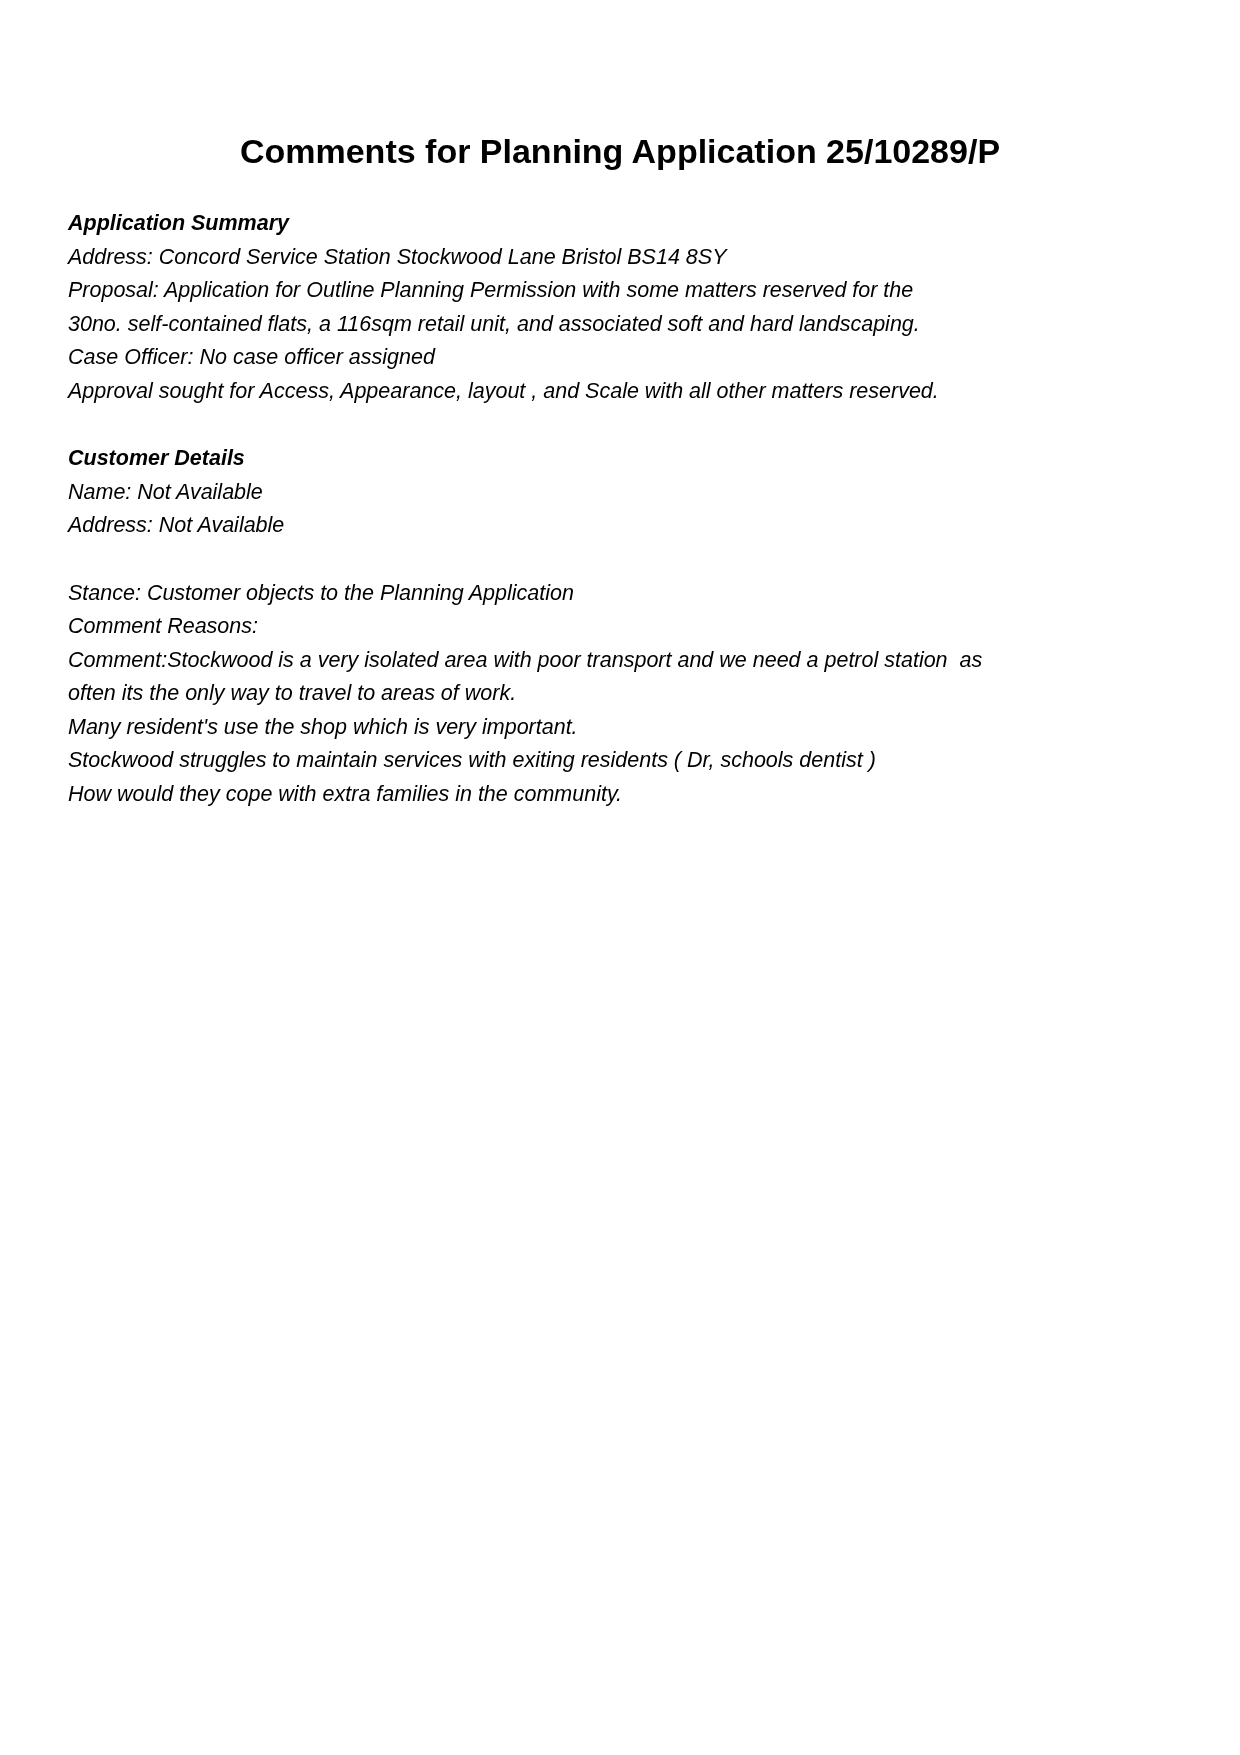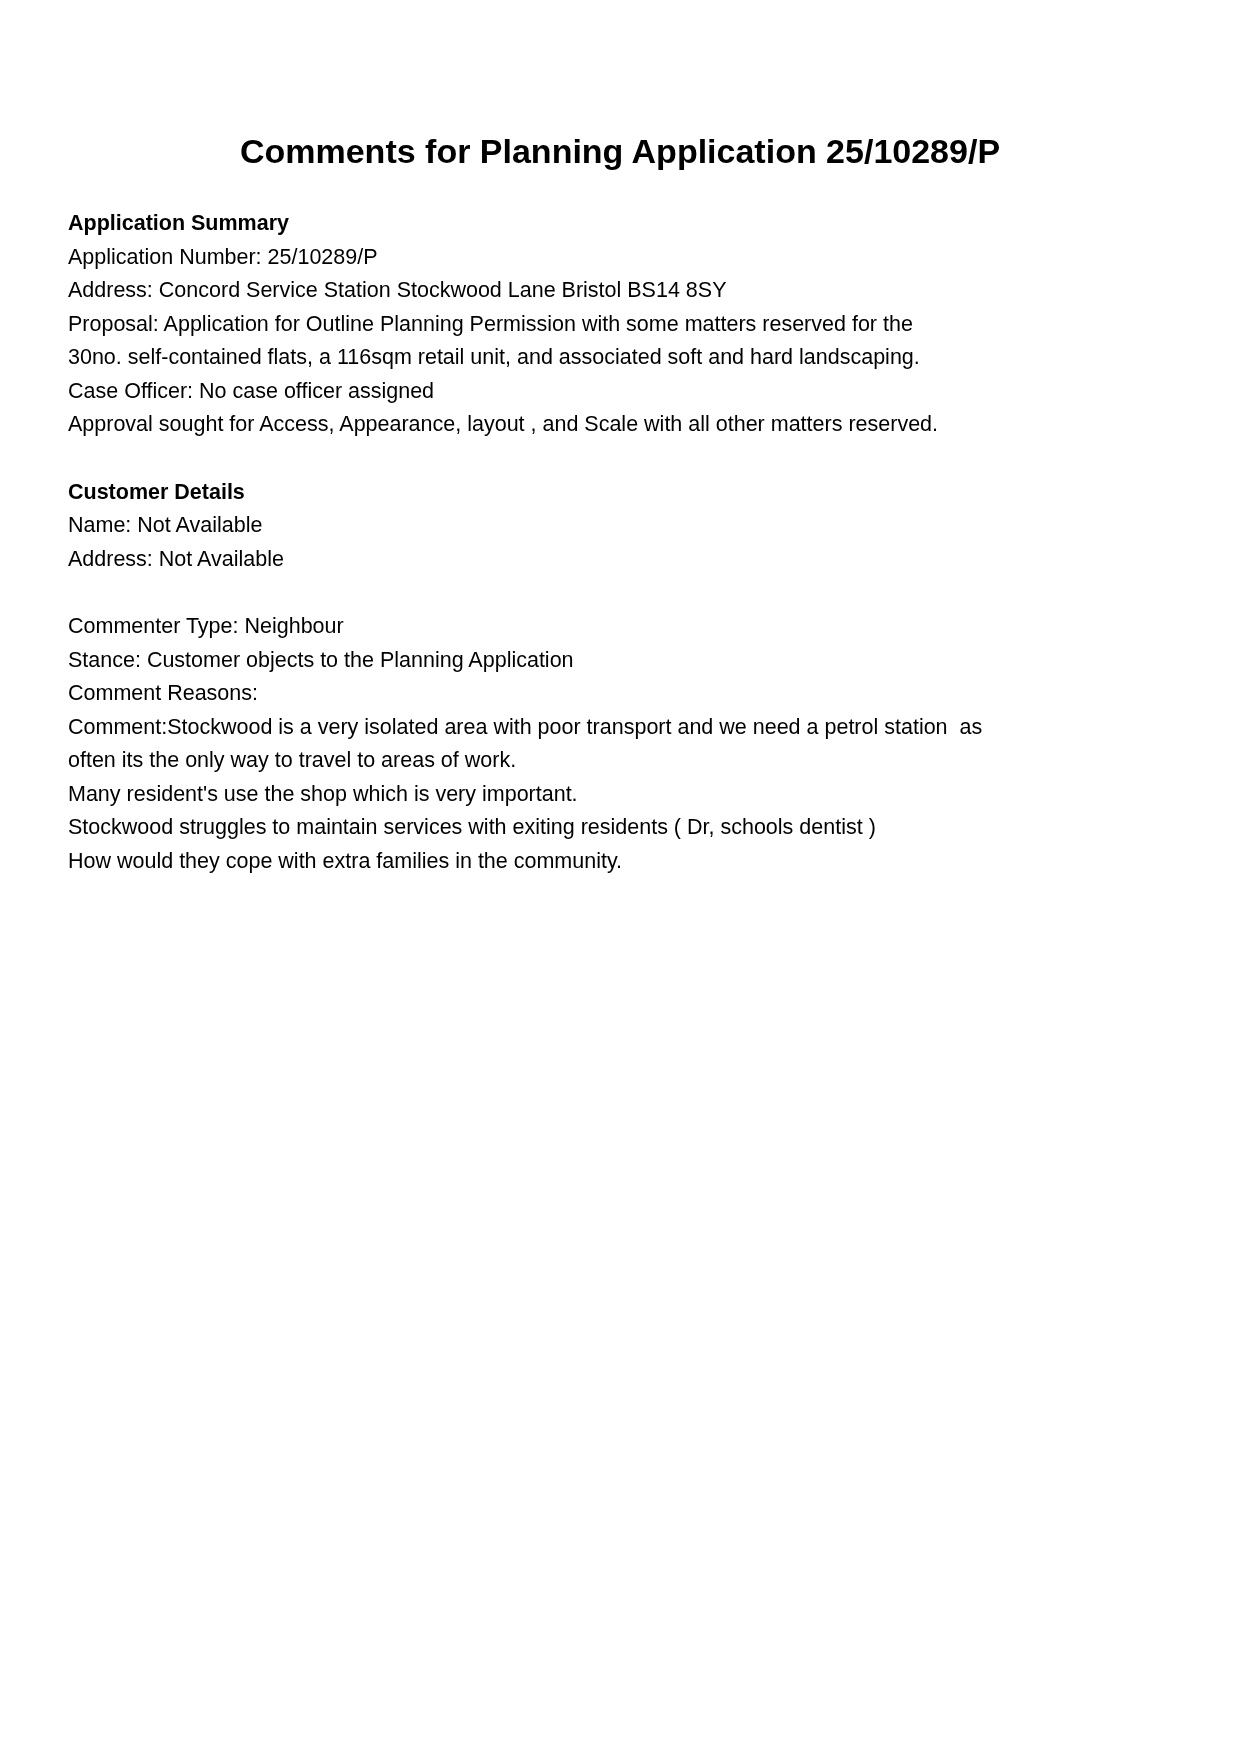--- a/index.html
+++ b/index.html
@@ -26,20 +26,21 @@
     text-align: center;
     letter-spacing: 0px;
   }
   .content {
     margin-left: 68px;
     margin-right: 108px;
     width: 1040px;
   }
   .section {
     margin-top: 34px;
+    font-style: italic;
   }
   .section-heading {
     font-size: 21.5px;
     line-height: 33.5px;
     font-weight: bold;
     white-space: pre-wrap;
   }
   .doc-line {
     font-size: 21.5px;
     line-height: 33.5px;
@@ -51,36 +52,34 @@
 <body>
 
 <div class="page">
 
   <h1 class="doc-title">Comments for Planning Application 25/10289/P</h1>
 
   <div class="content">
 
     <div class="section">
       <div class="section-heading">Application Summary</div>
-      <div class="doc-line">Application Number: 25/10289/P</div>
       <div class="doc-line">Address: Concord Service Station Stockwood Lane Bristol BS14 8SY</div>
       <div class="doc-line">Proposal: Application for Outline Planning Permission with some matters reserved for the</div>
       <div class="doc-line">30no. self-contained flats, a 116sqm retail unit, and associated soft and hard landscaping.</div>
       <div class="doc-line">Case Officer: No case officer assigned</div>
       <div class="doc-line">Approval sought for Access, Appearance, layout , and Scale with all other matters reserved.</div>
     </div>
 
     <div class="section">
       <div class="section-heading">Customer Details</div>
       <div class="doc-line">Name: Not Available</div>
       <div class="doc-line">Address: Not Available</div>
     </div>
 
     <div class="section">
-      <div class="doc-line">Commenter Type: Neighbour</div>
       <div class="doc-line">Stance: Customer objects to the Planning Application</div>
       <div class="doc-line">Comment Reasons:</div>
       <div class="doc-line">Comment:Stockwood is a very isolated area with poor transport and we need a petrol station  as</div>
       <div class="doc-line">often its the only way to travel to areas of work.</div>
       <div class="doc-line">Many resident's use the shop which is very important.</div>
       <div class="doc-line">Stockwood struggles to maintain services with exiting residents ( Dr, schools dentist )</div>
       <div class="doc-line">How would they cope with extra families in the community.</div>
     </div>
 
   </div>

